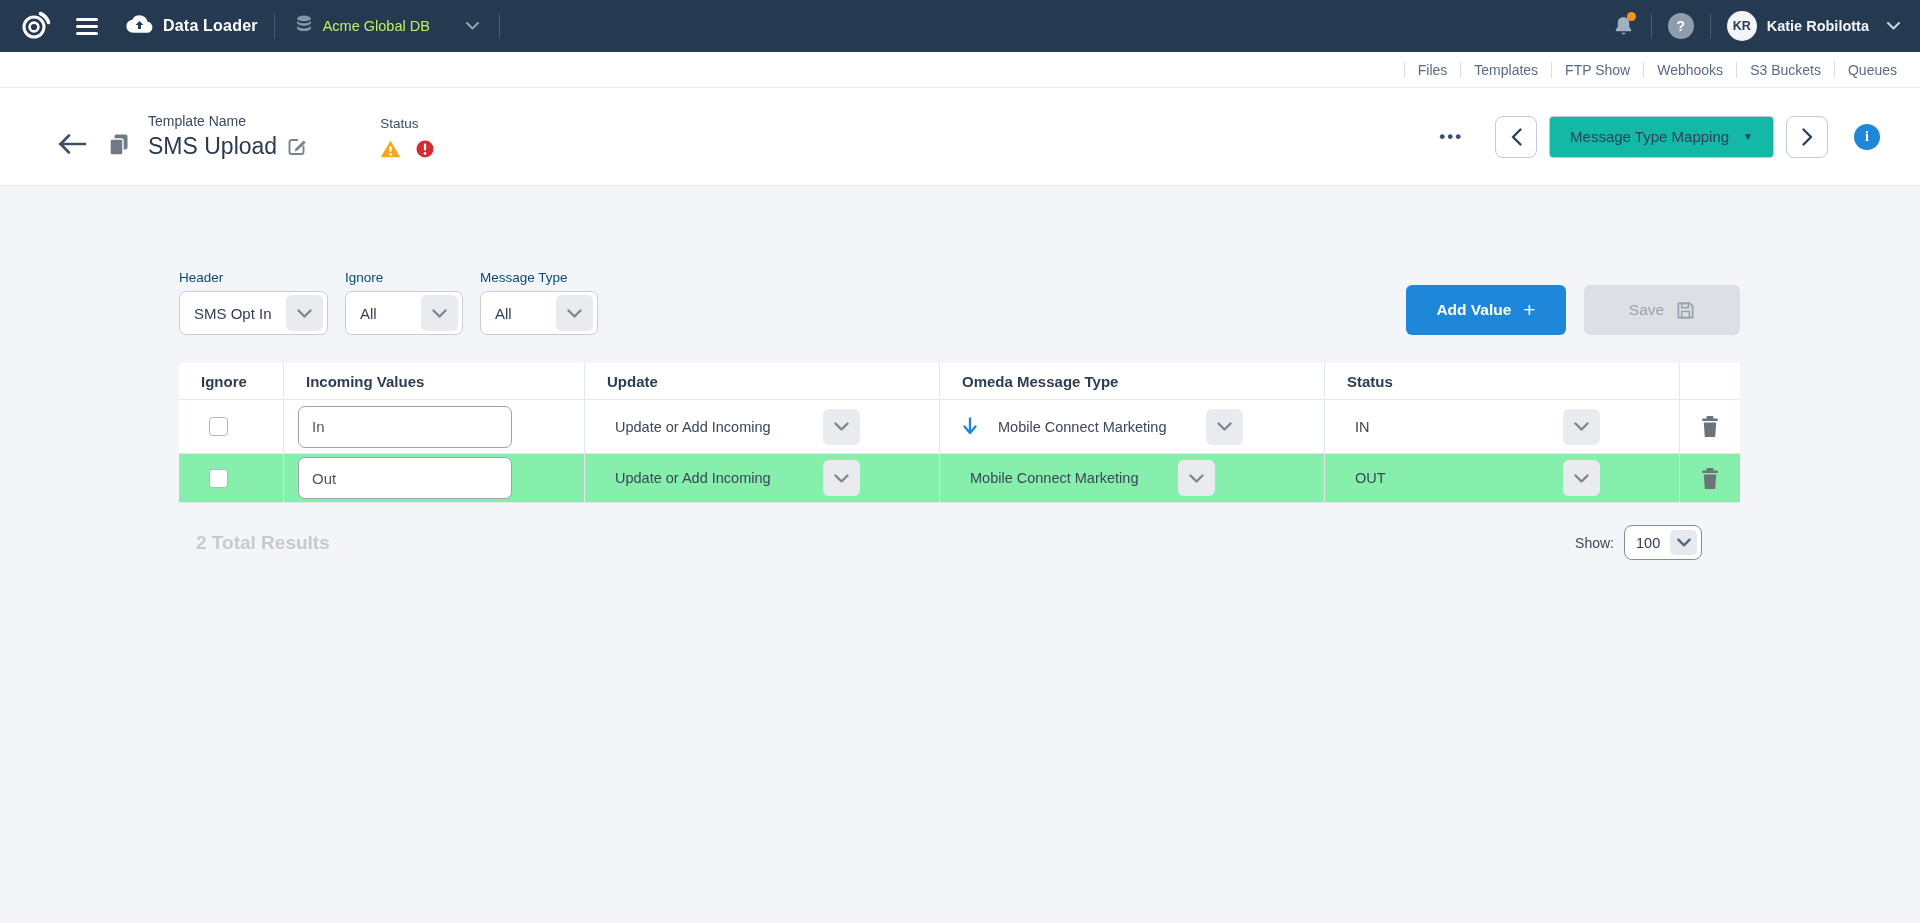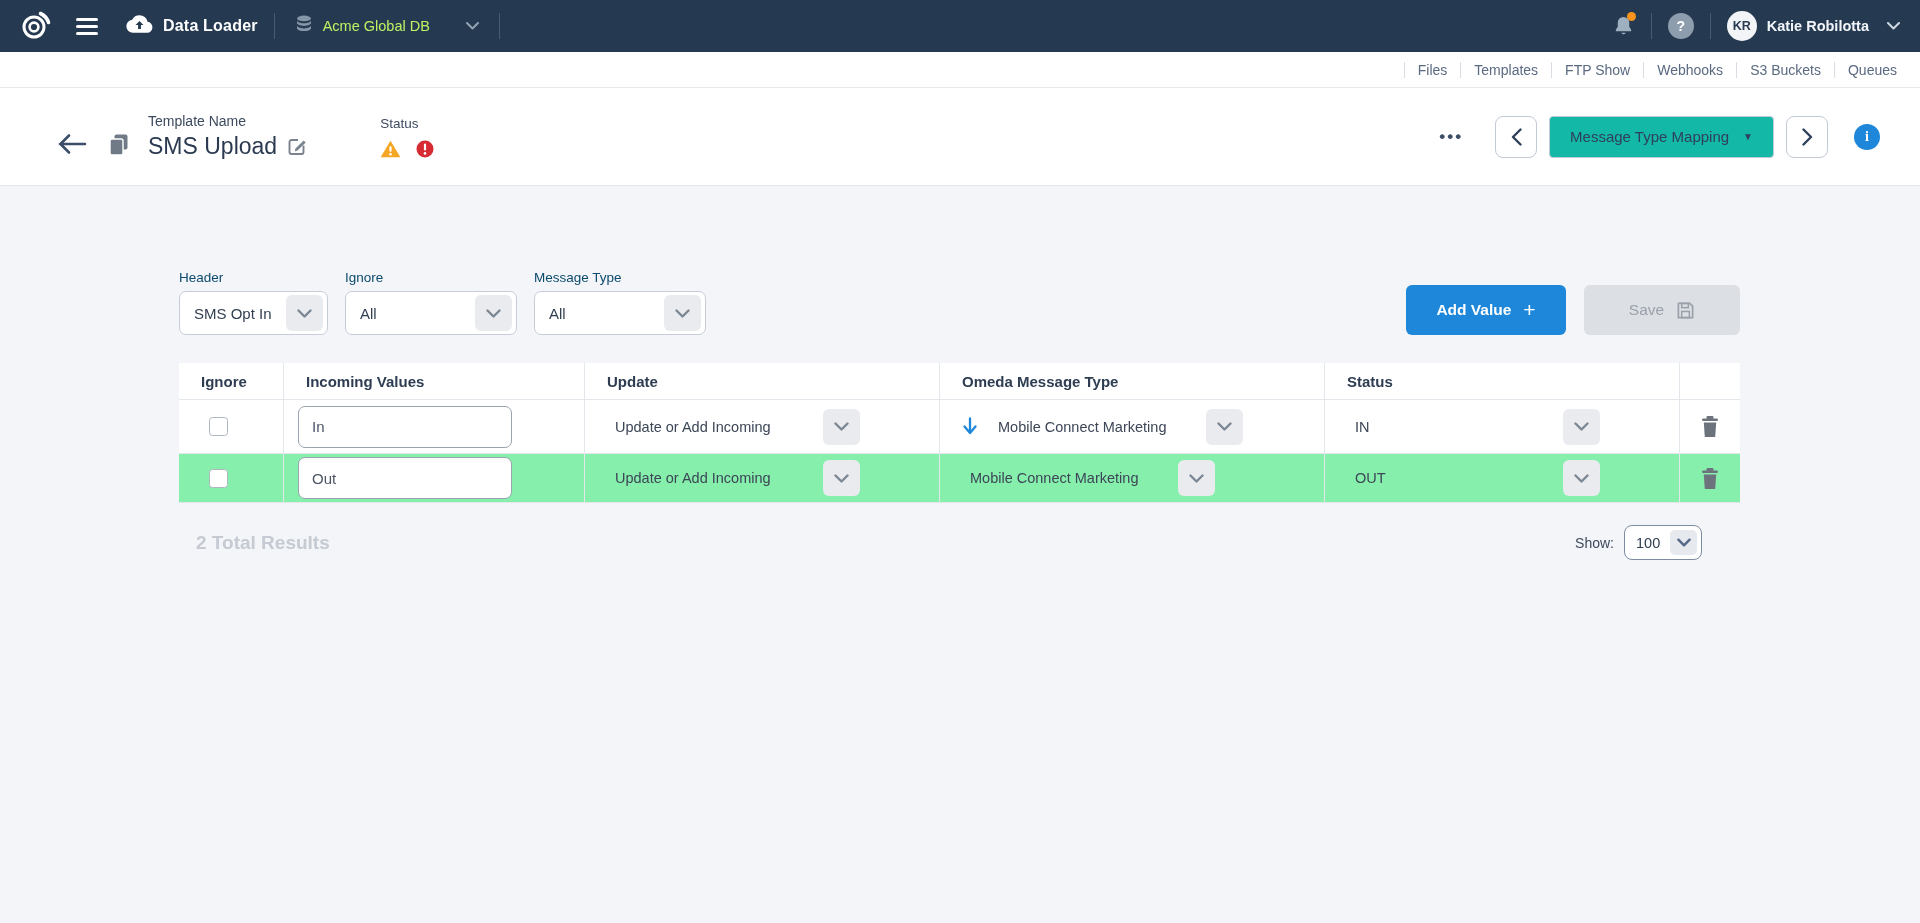--- a/index.html
+++ b/index.html
@@ -69,21 +69,21 @@
   .filter-row { margin-top:84px; display:flex; align-items:flex-end; }
   .f-field { display:flex; flex-direction:column; margin-right:17px; }
   .f-label { font-size:13.5px; color:#0c4a6e; margin-bottom:6px; }
   .select { height:44px; background:#fff; border:1px solid #c6cdd8; border-radius:7px;
     display:flex; align-items:center; justify-content:space-between;
     padding:0 4px 0 14px; cursor:pointer; }
   .select-value { font-size:15px; color:#323f52; }
   .chev-box { width:37px; height:36px; background:#e9ebef; border-radius:6px;
     display:flex; align-items:center; justify-content:center; }
   .w-header { width:149px; }
-  .w-all { width:172px; }
+  .w-all { width:118px; }
   .search-box { width:236px; height:44px; background:#fff; border:1px solid #c6cdd8;
     border-radius:7px; display:flex; align-items:center; padding:0 12px; gap:9px; }
   .search-box input { border:none; outline:none; font-size:15px; color:#3c4a5e;
     width:100%; font-family:"Liberation Sans",sans-serif; background:transparent; }
   .search-box input::placeholder { color:#c2c8d2; }
   .f-actions { margin-left:auto; display:flex; gap:18px; }
   .btn-primary { height:50px; width:160px; background:#1e87d9; color:#fff; border:none;
     border-radius:6px; font-size:15.5px; font-weight:bold; cursor:pointer;
     display:flex; align-items:center; justify-content:center; gap:12px;
     font-family:"Liberation Sans",sans-serif; }

